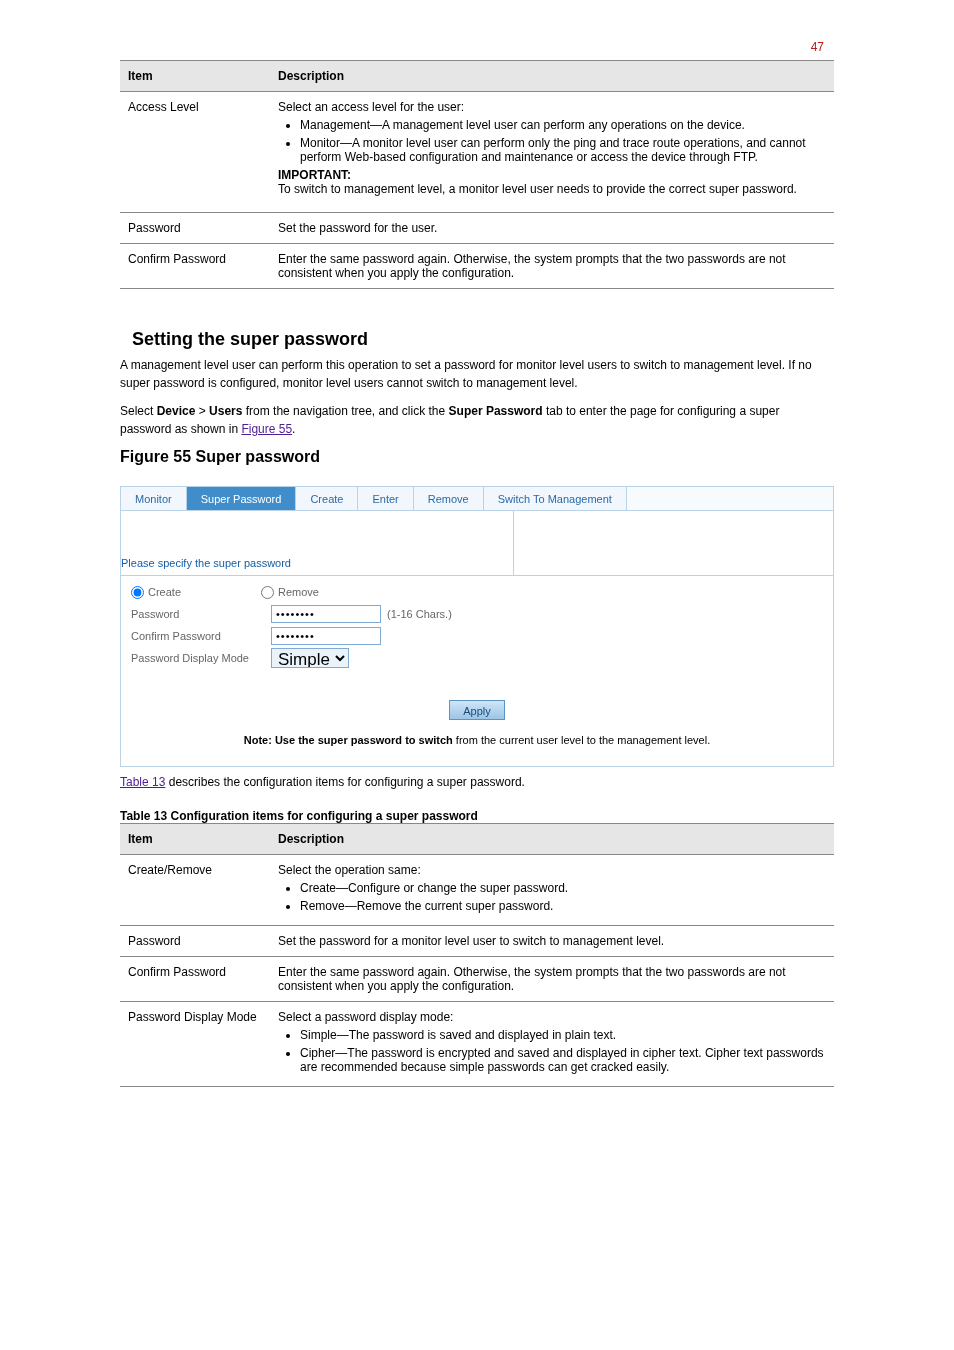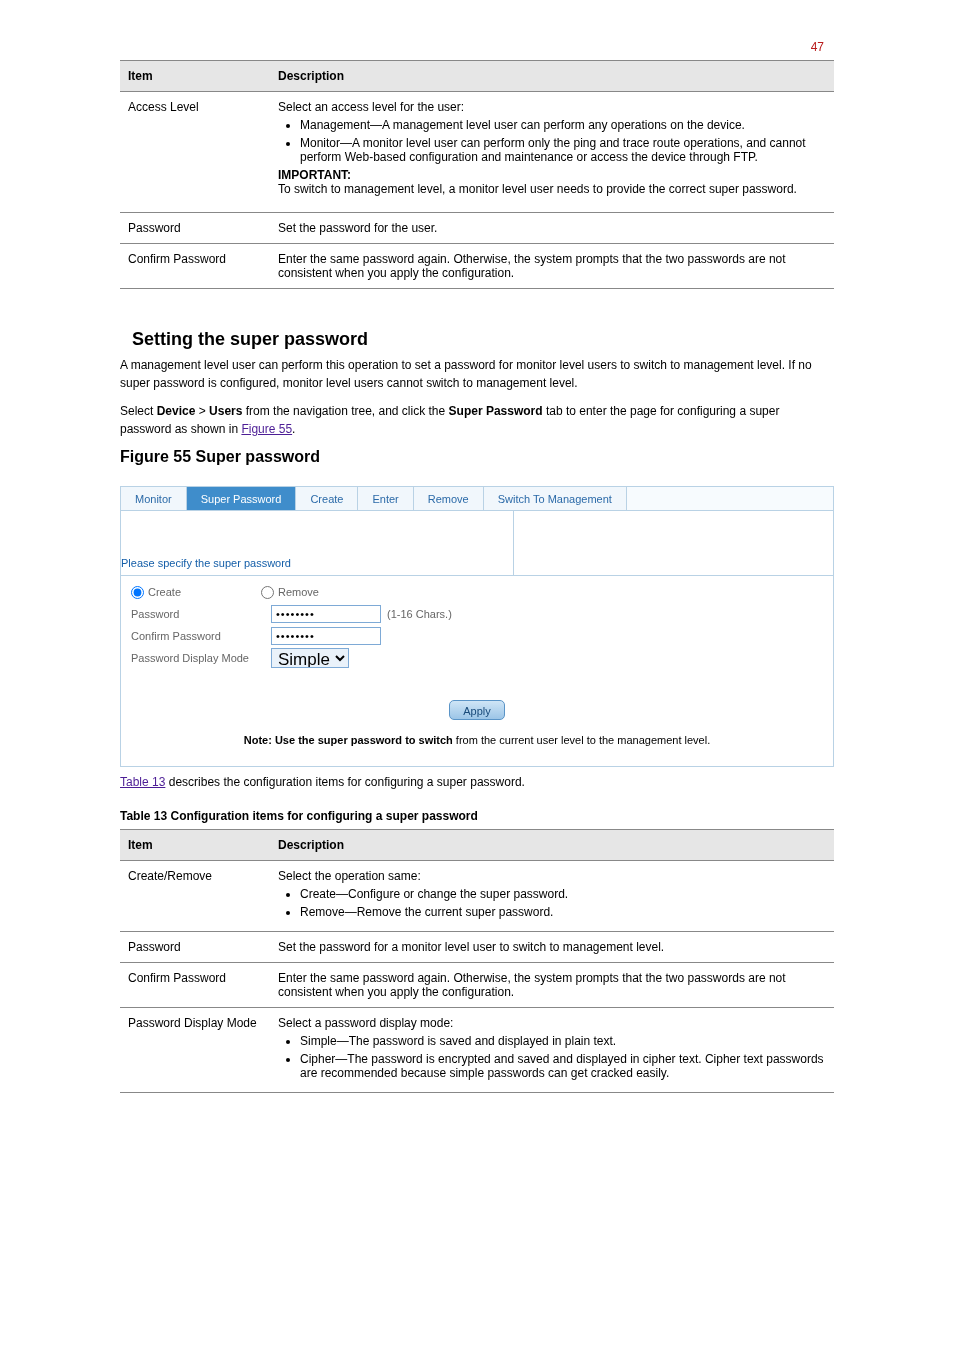--- a/index.html
+++ b/index.html
@@ -73,21 +73,21 @@
     color: #4c1d95;
     text-decoration: underline;
   }
   .fig-label {
     font-weight: bold;
     margin: 10px 0 20px 0;
     font-size: 16px;
   }
   .tbl-label {
     font-weight: bold;
-    margin: 18px 0 6px 0;
+    margin: 18px 0 0 0;
     font-size: 12px;
   }
 
   
   .screenshot {
     border: 1px solid #b9d2e5;
     background: #fff;
     width: 100%;
     font-size: 11px;
   }
@@ -171,21 +171,21 @@
   }
   .apply-btn {
     display: inline-block;
     min-width: 56px;
     height: 20px;
     line-height: 20px;
     text-align: center;
     border: 1px solid #5a94c7;
     background: linear-gradient(#cfe5f6, #9cc5e7);
     color: #184a7a;
-    border-radius: 5px;
+    border-radius: 0;
     font-size: 11px;
     cursor: pointer;
   }
   .ss-note {
     padding: 6px 10px 8px 10px;
     font-size: 11px;
     text-align: center;
   }
   .ss-note b { font-weight: bold; }
 

